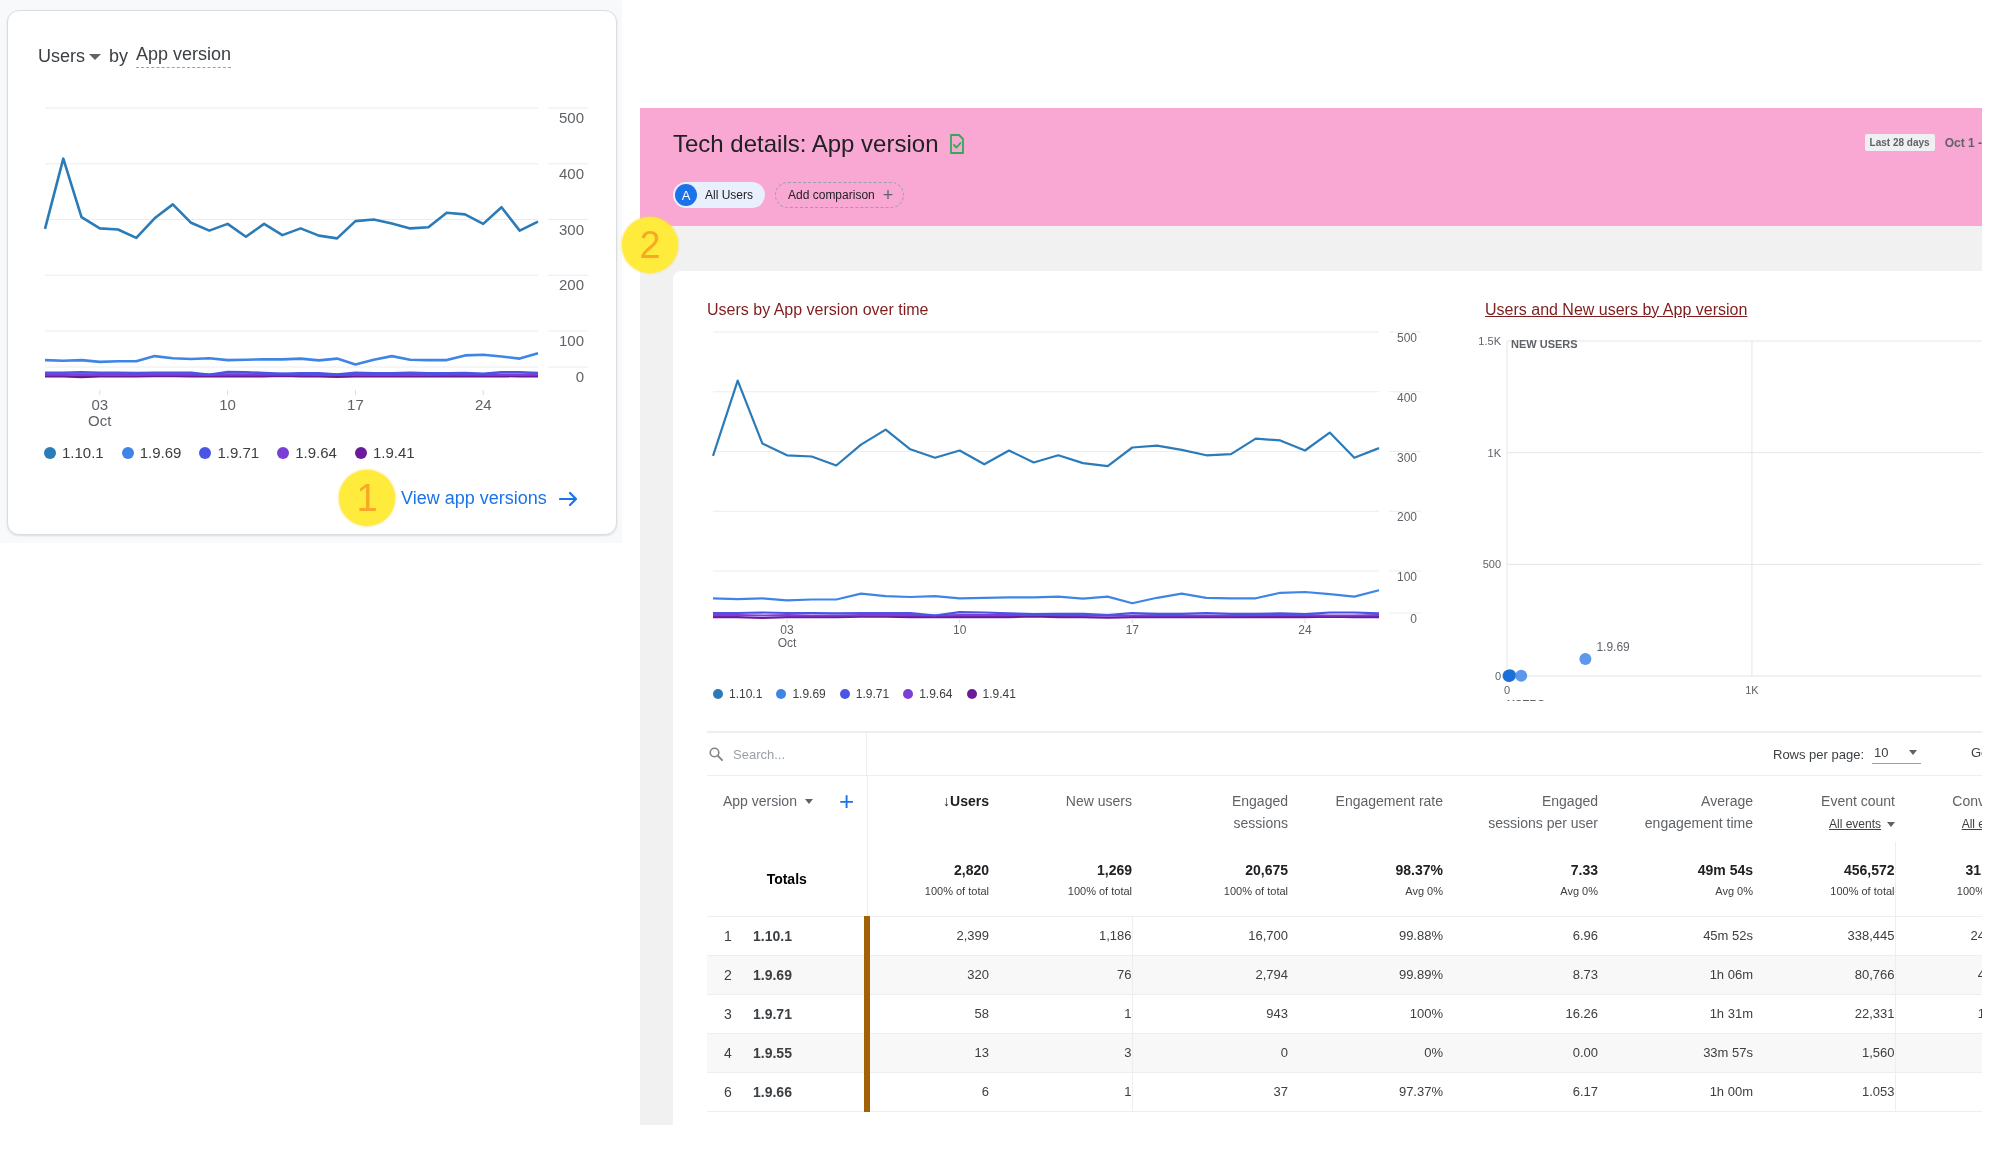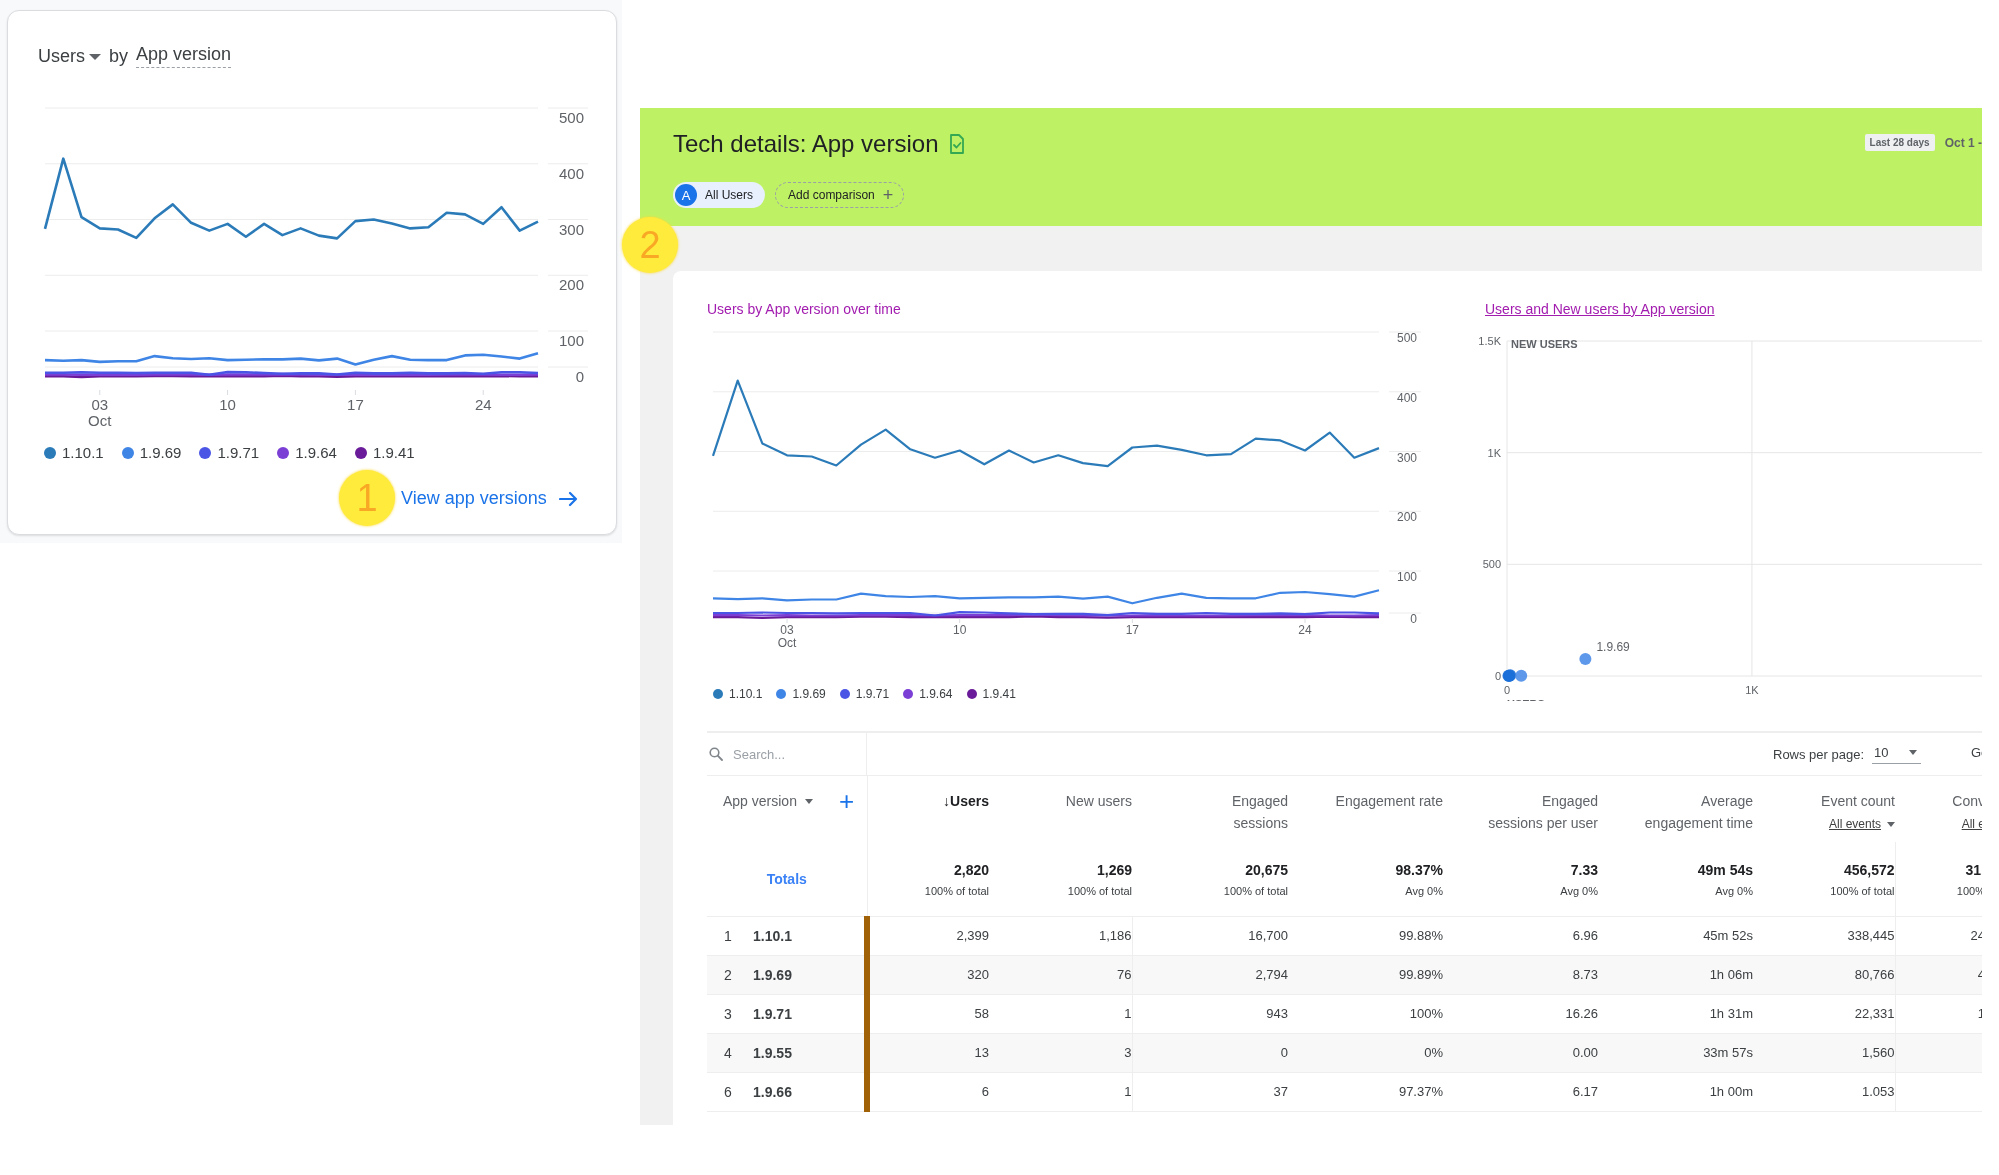--- a/index.html
+++ b/index.html
@@ -20,35 +20,35 @@
   .legend-item { display: flex; align-items: center; gap: 6px; }
   .legend-dot { width: 12px; height: 12px; border-radius: 50%; display: inline-block; }
   #view-link { left: 401px; top: 488px; display: flex; align-items: center; gap: 12px; font-size: 18px; color: #1a73e8; cursor: pointer; }
   .badge { width: 56px; height: 56px; border-radius: 50%; background: #ffeb3b; box-shadow: 0 0 3px #fdd835;
     color: #f9a825; font-size: 38px; display: flex; align-items: center; justify-content: center; font-family: "Liberation Sans", sans-serif; }
   #badge-1 { left: 339px; top: 470px; }
   #badge-2 { left: 622px; top: 217px; }
 
   
   #right-panel { left: 640px; top: 108px; width: 1342px; height: 1017px; background: #f1f1f1; overflow: hidden; }
-  #right-header { left: 0; top: 0; width: 1342px; height: 118px; background: #bef264; }
+  #right-header { left: 0; top: 0; width: 1342px; height: 118px; background: #f9a8d4; }
   #report-title { left: 33px; top: 22px; font-size: 24px; color: #202124; display: flex; align-items: center; gap: 10px; }
   #report-title .doc-icon { width: 16px; height: 20px; }
   #date-range { right: 0; top: 26px; display: flex; align-items: center; gap: 10px; }
   #date-chip { background: #eef0f2; color: #5f6368; font-size: 10px; font-weight: bold; padding: 3px 5px; border-radius: 2px; }
   #date-text { font-size: 12px; color: #5f6368; font-weight: bold; white-space: nowrap; }
   #chips { left: 33px; top: 74px; display: flex; gap: 10px; align-items: center; }
   #chip-all { display: flex; align-items: center; gap: 8px; background: #e8f0fe; border-radius: 14px; height: 26px; padding: 0 12px 0 2px; font-size: 12px; color: #202124; cursor: pointer; }
   #chip-all .avatar { width: 22px; height: 22px; border-radius: 50%; background: #1a73e8; color: #fff; font-size: 13px; display: flex; align-items: center; justify-content: center; }
   #chip-add { display: flex; align-items: center; gap: 8px; border: 1px dashed #9aa0a6; border-radius: 14px; height: 26px; padding: 0 10px 0 12px; font-size: 12px; color: #202124; cursor: pointer; }
   #chip-add .plus { font-size: 18px; color: #5f6368; line-height: 1; }
 
   #report-card { left: 33px; top: 163px; width: 1330px; height: 900px; background: #fff; border-radius: 8px 0 0 0; }
 
-  .chart-title { font-size: 14px; color: #a21caf; }
+  .chart-title { font-size: 16px; color: #7f1d1d; }
   #over-time-title { left: 34px; top: 30px; }
   #scatter-title { left: 812px; top: 30px; text-decoration: underline; }
   #over-time-chart { left: 34px; top: 60px; width: 720px; height: 340px; }
   #main-legend { left: 40px; top: 416px; display: flex; gap: 14px; font-size: 12px; color: #3c4043; }
   #main-legend .legend-dot { width: 10px; height: 10px; }
   #scatter-chart { left: 788px; top: 60px; width: 530px; height: 370px; }
 
   
   #table-wrap { left: 34px; top: 460px; width: 1300px; }
   .t-top-border { position: absolute; left: 0; top: 0; width: 1300px; border-top: 2px solid #eeeeee; }
@@ -63,21 +63,21 @@
   table { position: absolute; left: 0; top: 45px; border-collapse: collapse; font-size: 13px; }
   th, td { padding: 0; }
   .col-dim { width: 160px; }
   th { font-weight: normal; color: #5f6368; font-size: 14px; text-align: right; vertical-align: top; height: 66px; padding-top: 14px; line-height: 22px; }
   th.dim-head { text-align: left; padding-left: 16px; border-right: 1px solid #eeeeee; }
   th .sorted { color: #202124; font-weight: bold; }
   th .sub-link { font-size: 12px; color: #404040; text-decoration: underline; cursor: pointer; display: inline-flex; align-items: center; gap: 6px; }
   .dim-head-inner { display: flex; align-items: center; gap: 8px; }
   .dim-head-inner .add { color: #1a73e8; font-size: 26px; margin-left: 18px; line-height: 18px; cursor: pointer; }
   tr.totals td { height: 74px; vertical-align: middle; text-align: right; border-bottom: 1px solid #eeeeee; }
-  tr.totals td.dim-cell { text-align: center; font-weight: bold; font-size: 14px; color: #3b82f6; border-right: 1px solid #eeeeee; }
+  tr.totals td.dim-cell { text-align: center; font-weight: bold; font-size: 14px; color: #000000; border-right: 1px solid #eeeeee; }
   .tot-main { font-weight: bold; font-size: 14px; color: #202124; line-height: 24px; }
   .tot-sub { font-size: 11px; color: #3c4043; line-height: 18px; }
   tr.row td { height: 39px; text-align: right; color: #3c4043; border-bottom: 1px solid #eeeeee; font-size: 13px; }
   tr.row:nth-child(odd) td { background: #f8f8f8; }
   tr.row td.dim-cell { text-align: left; border-right: 6px solid #a16207; }
   .rank { display: inline-block; width: 46px; padding-left: 17px; color: #3c4043; font-size: 14px; }
   .ver { font-weight: bold; font-size: 14px; color: #3c4043; }
   .c-users { width: 122px; padding-left: 16px; } .c-new { width: 143px; } .c-eng { width: 156px; } .c-rate { width: 155px; }
   .c-spu { width: 155px; } .c-avg { width: 155px; } .c-evt { width: 142px; } .c-conv { width: 90px; }
   td.sep-l { border-left: 1px solid #eeeeee; }

